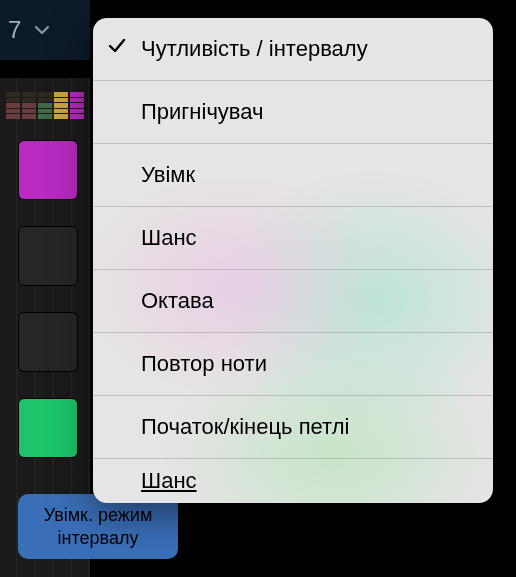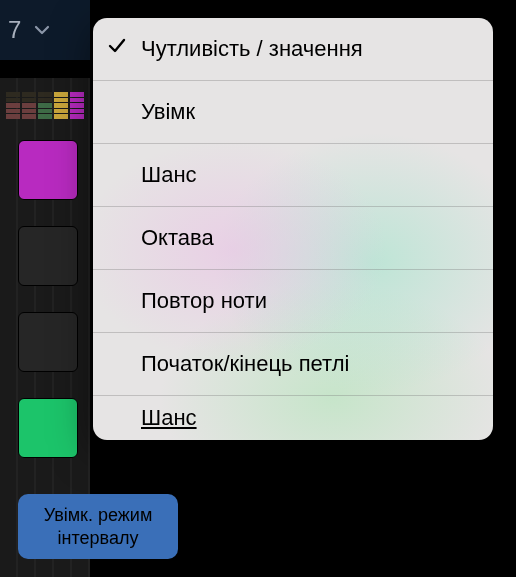--- a/index.html
+++ b/index.html
@@ -204,21 +204,24 @@
 <div class="bottom-btn">
   <div>Увімк. режим</div>
   <div>інтервалу</div>
 </div>
 
 <div class="menu" id="menu">
     <div class="menu-item">
       <span class="check"><svg width="20" height="20" viewBox="0 0 20 20">
           <path d="M3 10 L8 15 L17 4" stroke="#000" stroke-width="2.4" fill="none" stroke-linecap="round" stroke-linejoin="round"></path>
         </svg></span>
-      <span>Чутливість / значення</span>
+      <span>Чутливість / інтервалу</span>
+    </div>
+    <div class="menu-item">
+      <span>Пригнічувач</span>
     </div>
     <div class="menu-item">
       <span>Увімк</span>
     </div>
     <div class="menu-item">
       <span>Шанс</span>
     </div>
     <div class="menu-item">
       <span>Октава</span>
     </div>

